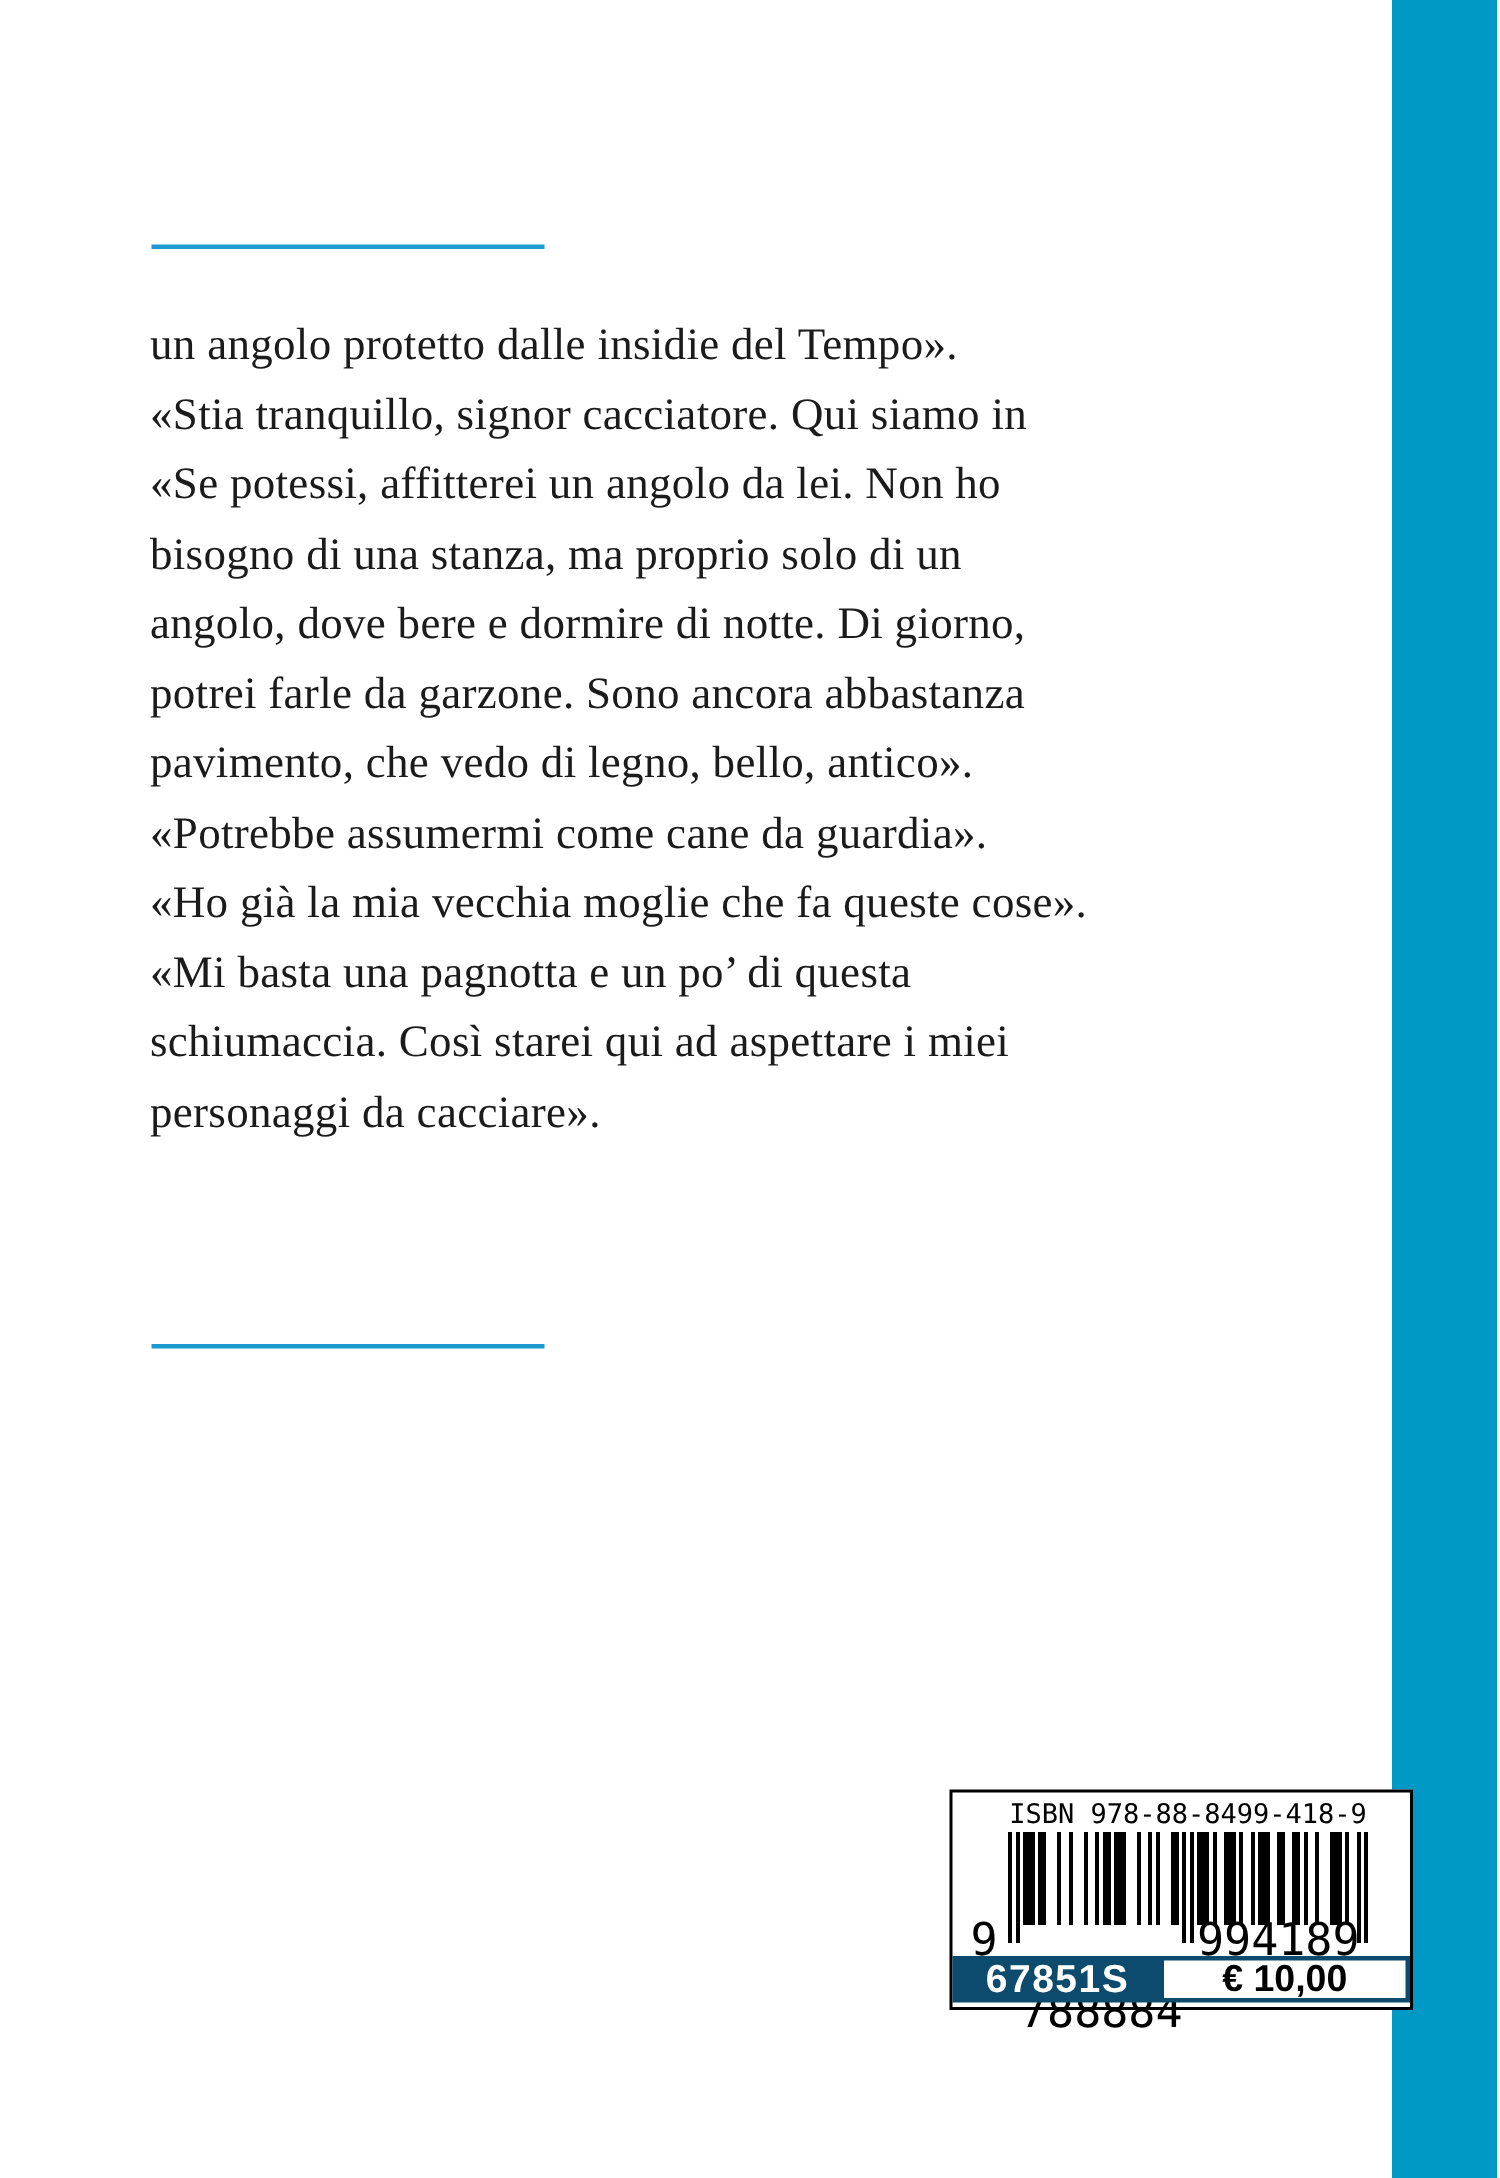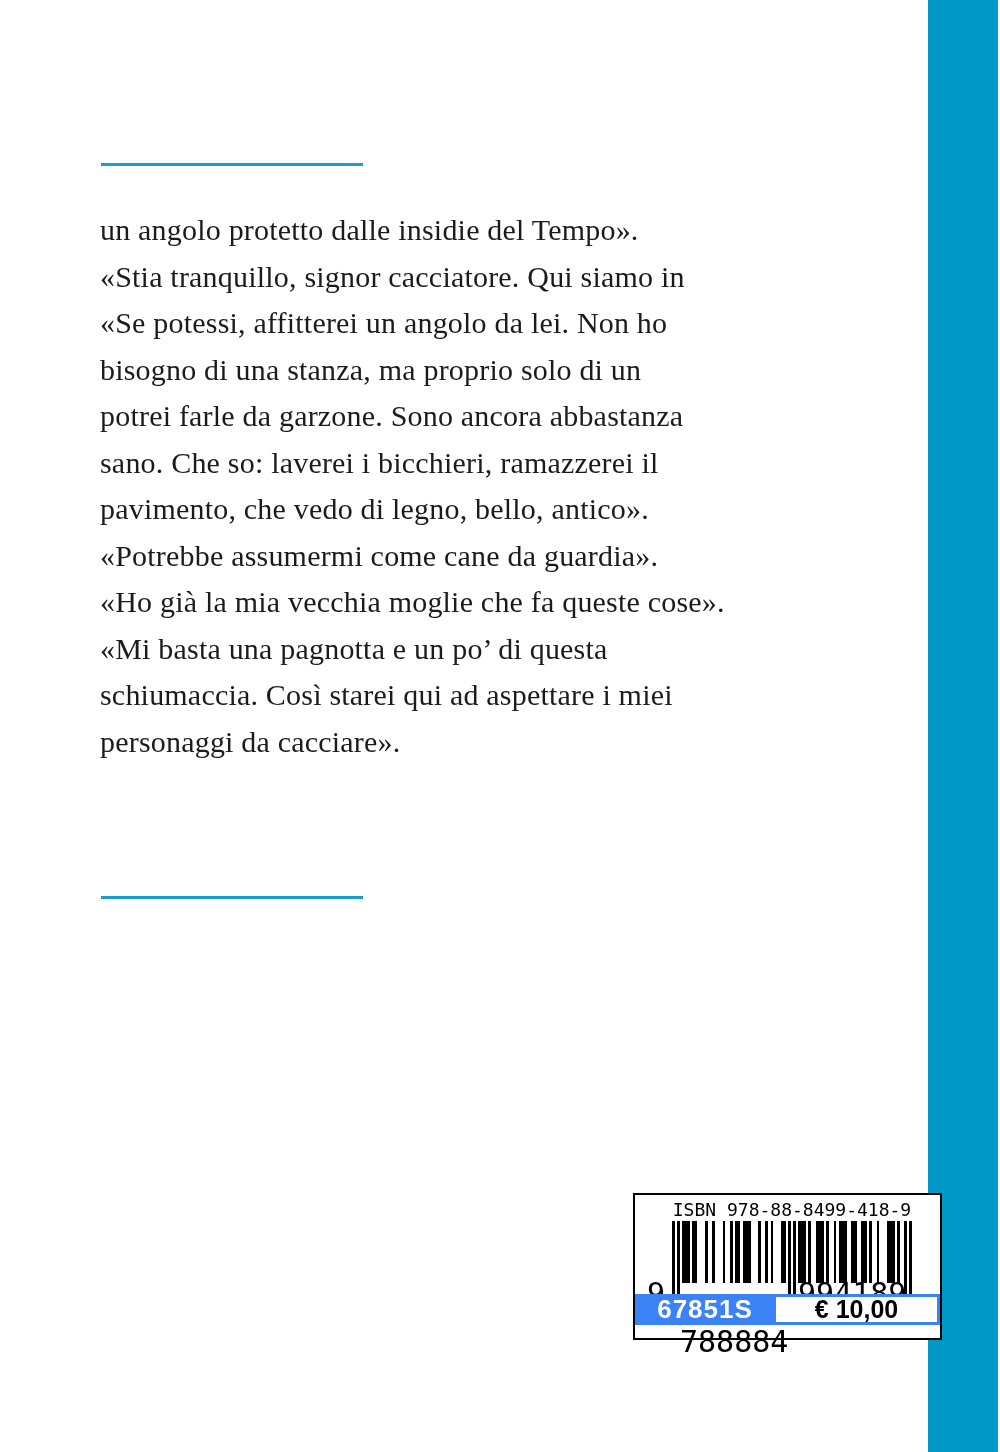--- a/index.html
+++ b/index.html
@@ -72,23 +72,23 @@
     height: 32px;
     font-size: 30px;
   }
   .d-prefix { position: absolute; left: 6px;  width: 30px;  text-align: center; }
   .d-g1     { position: absolute; left: 45px; width: 108px; text-align: center; margin-top: 48px; }
   .d-g2     { position: absolute; left: 163px;width: 108px; text-align: center; }
   .strip {
     position: absolute;
     left: 0;
     right: 0;
-    bottom: 13px;
+    bottom: 3px;
     height: 31px;
-    background: #3b82f6;
+    background: #0c4a6e;
   }
   .code {
     position: absolute;
     left: 0;
     top: 0;
     width: 140px;
     height: 31px;
     line-height: 31px;
     text-align: center;
     color: #ffffff;
@@ -120,22 +120,22 @@
 
   <div class="stripe" style="background-color: rgb(0, 152, 196);"></div>
 
   <div class="divider divider-top" style="background-color: rgb(29, 154, 208);"></div>
 
   <div class="excerpt" style="color: rgb(27, 27, 27);">
       <div class="line">un angolo protetto dalle insidie del Tempo».</div>
       <div class="line">«Stia tranquillo, signor cacciatore. Qui siamo in</div>
       <div class="line">«Se potessi, affitterei un angolo da lei. Non ho</div>
       <div class="line">bisogno di una stanza, ma proprio solo di un</div>
+      <div class="line">angolo, dove bere e dormire di notte. Di giorno,</div>
       <div class="line">potrei farle da garzone. Sono ancora abbastanza</div>
-      <div class="line">sano. Che so: laverei i bicchieri, ramazzerei il</div>
       <div class="line">pavimento, che vedo di legno, bello, antico».</div>
       <div class="line">«Potrebbe assumermi come cane da guardia».</div>
       <div class="line">«Ho già la mia vecchia moglie che fa queste cose».</div>
       <div class="line">«Mi basta una pagnotta e un po’ di questa</div>
       <div class="line">schiumaccia. Così starei qui ad aspettare i miei</div>
       <div class="line">personaggi da cacciare».</div>
     </div>
 
   <div class="divider divider-bottom" style="background-color: rgb(29, 154, 208);"></div>
 

